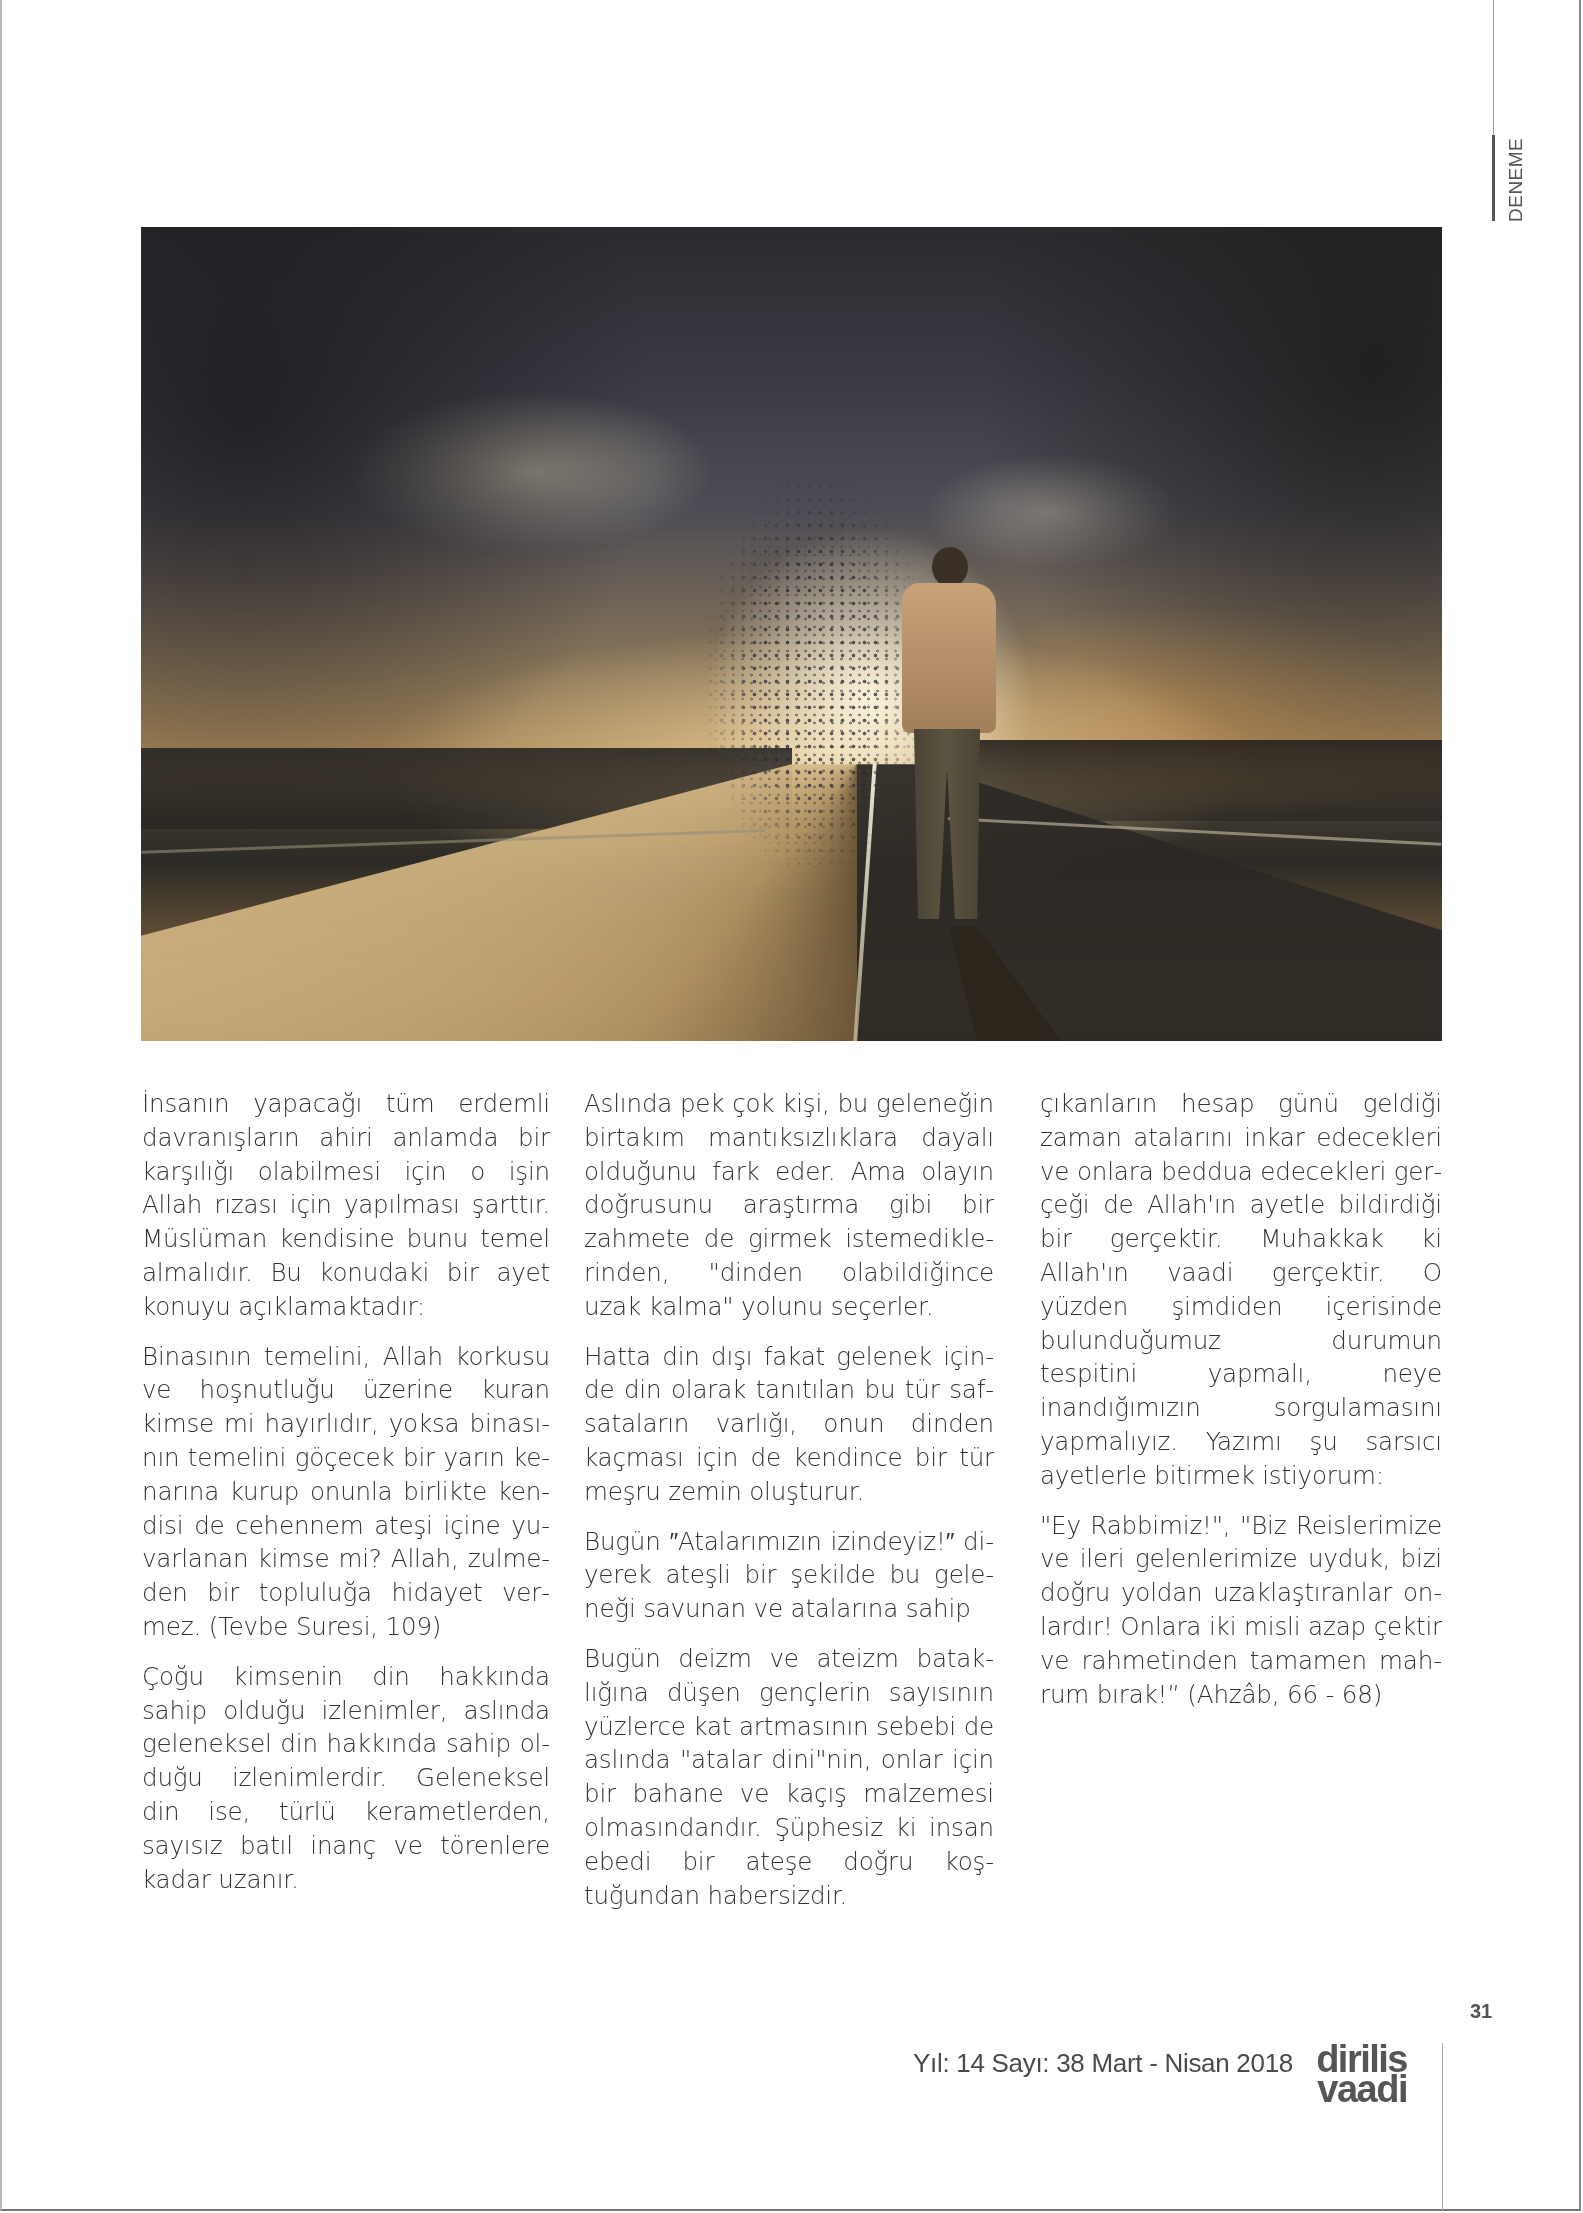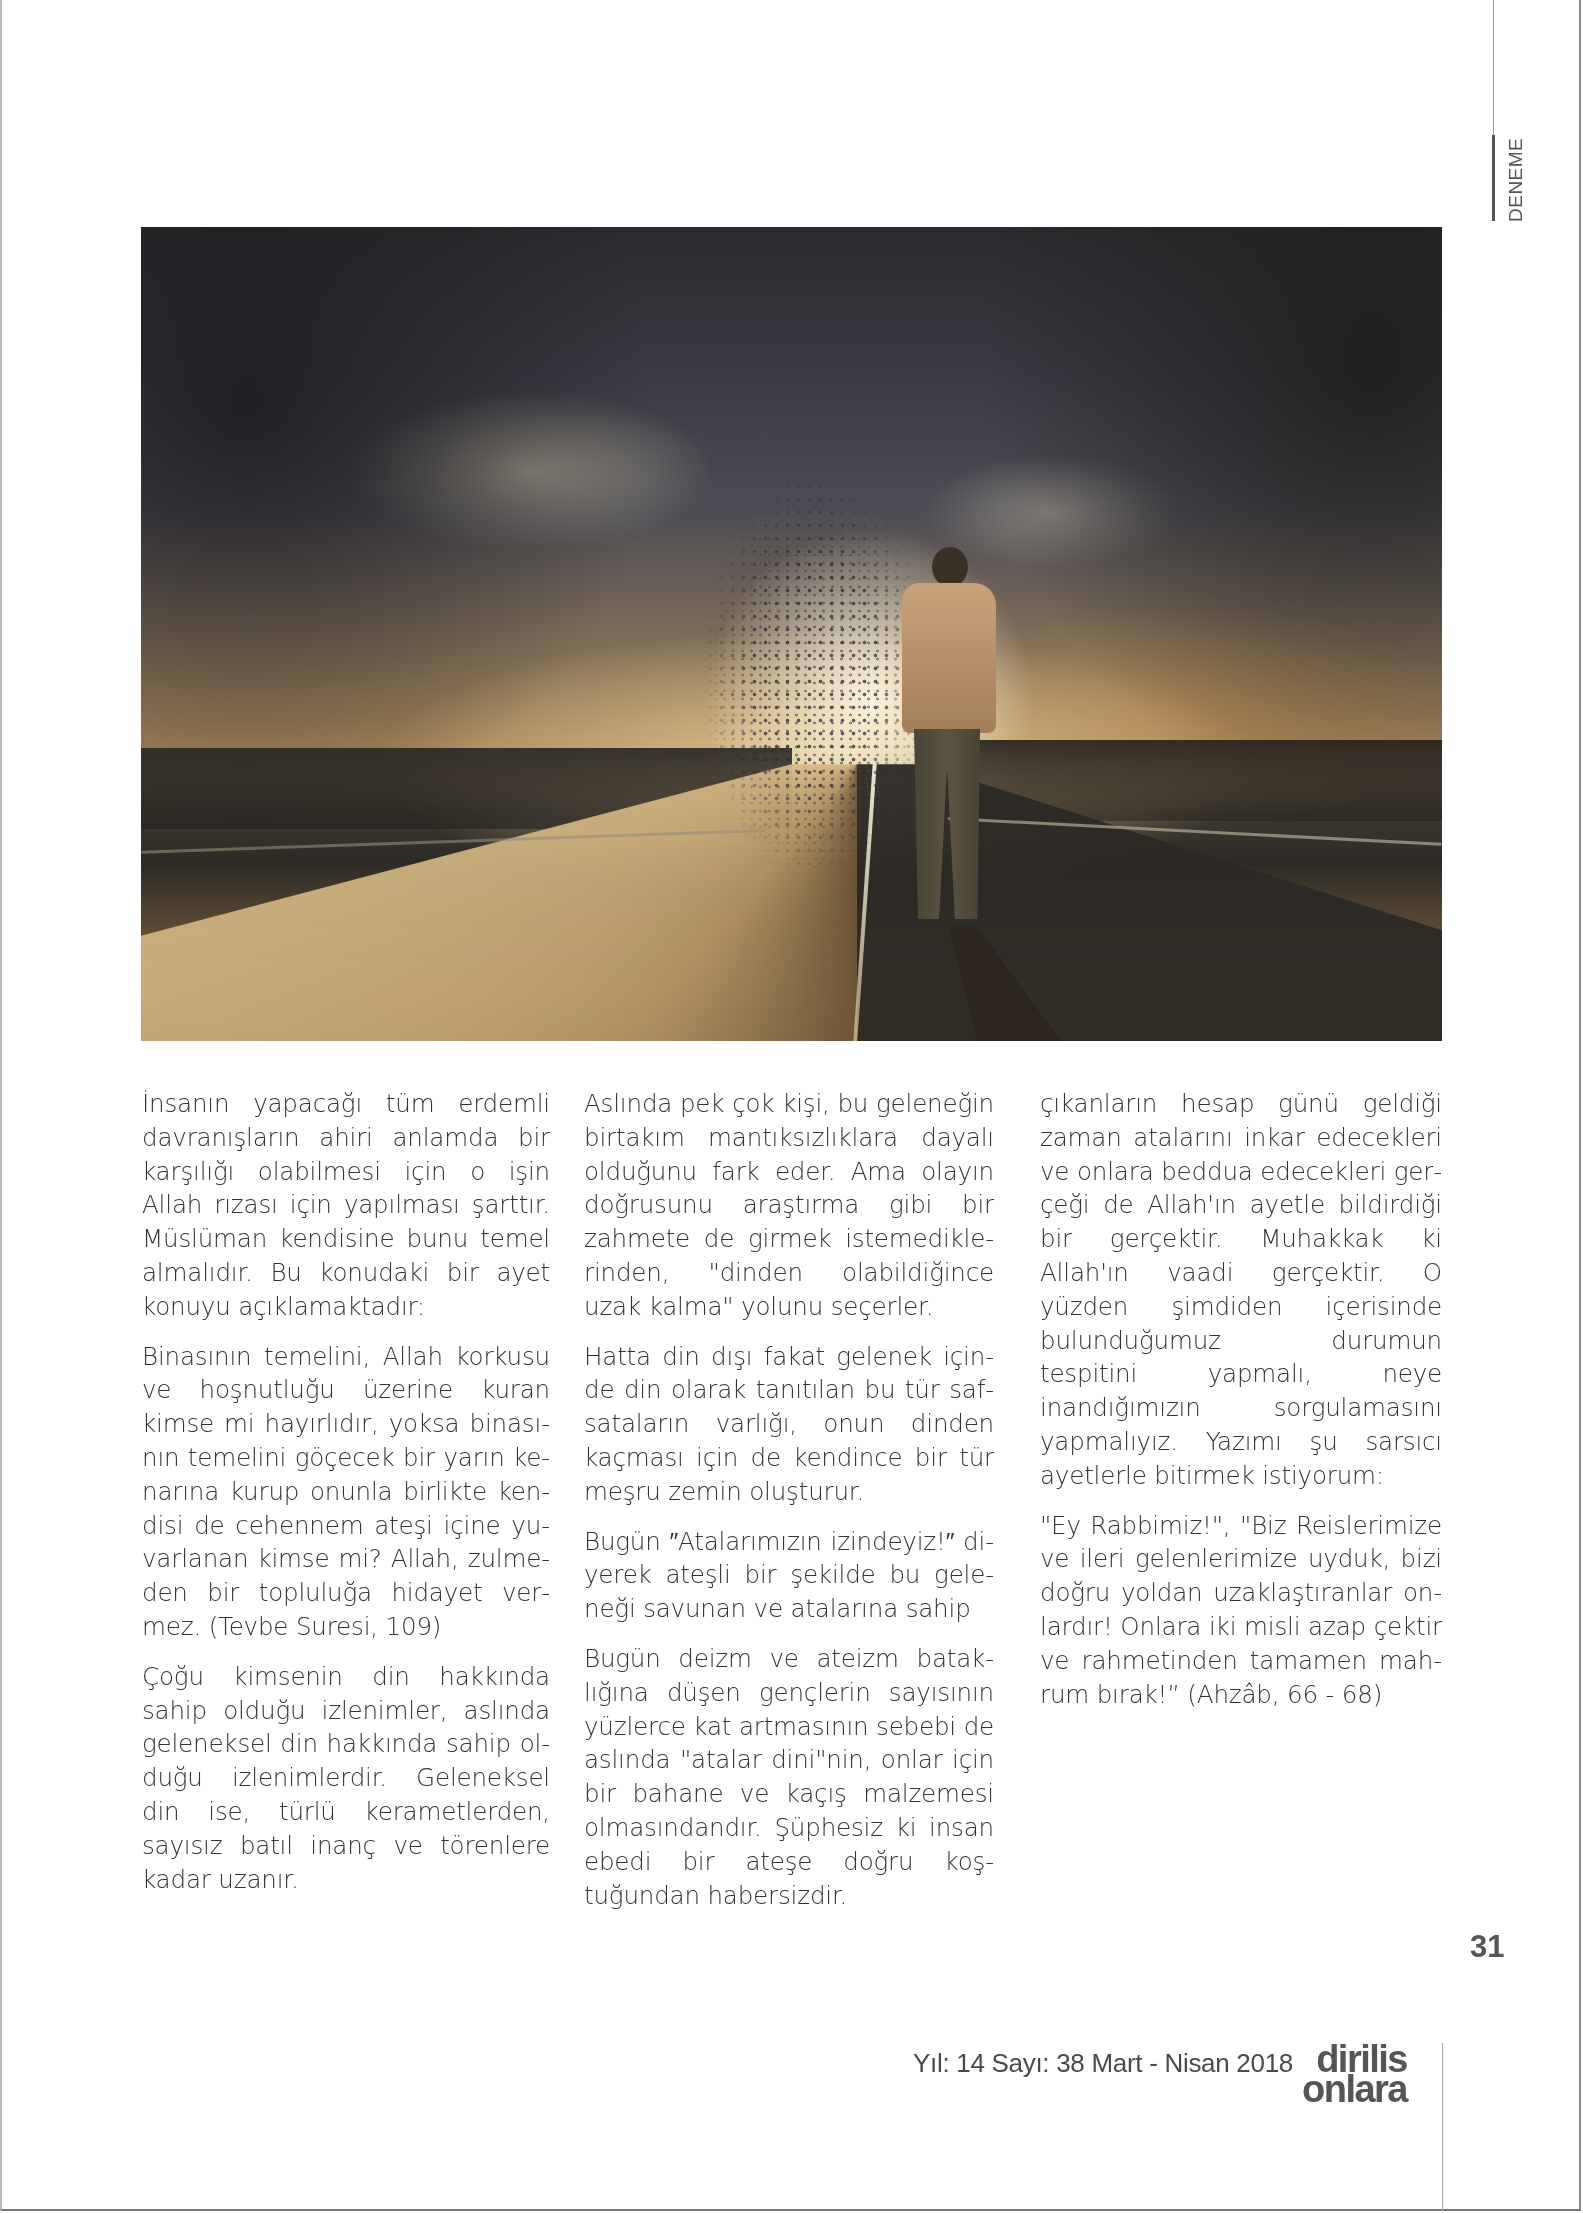--- a/index.html
+++ b/index.html
@@ -94,22 +94,22 @@
       font-family: "Liberation Sans", sans-serif; font-size: 26px; color: #4a4a4a; letter-spacing: -0.3px;
     }
     .footer-logo {
       position: absolute; left: 1287px; top: 2044px; width: 120px;
       font-family: "Liberation Sans", sans-serif; font-weight: bold; color: #555;
       line-height: 30px; font-size: 38px; letter-spacing: -1.5px; text-align: right;
     }
     .footer-logo span { display: block; }
     .footer-rule { position: absolute; left: 1442px; top: 2043px; width: 1px; height: 168px; background: #aaa; }
     .page-number {
-      position: absolute; left: 1470px; top: 1929px;
-      font-family: "Liberation Sans", sans-serif; font-weight: bold; font-size: 31px; color: #555;
+      position: absolute; left: 1470px; top: 2000px;
+      font-family: "Liberation Sans", sans-serif; font-weight: bold; font-size: 20px; color: #555;
     }
   </style>
 </head>
 <body>
 
 <div class="page-frame"></div>
 
 <div class="section-rule-light"></div>
 <div class="section-rule-dark"></div>
 <div class="section-label">DENEME</div>
@@ -146,16 +146,16 @@
 </div>
 
 <div class="col col-3">
   <p>çıkanların hesap günü geldiği zaman atalarını inkar edecekleri ve onlara beddua edecekleri ger­çeği de Allah'ın ayetle bildirdiği bir gerçektir. Muhakkak ki Allah'ın vaadi gerçektir. O yüzden şimdiden içerisinde bulunduğu­muz durumun tespitini yapmalı, neye inandığımızın sorgulamasını yapmalıyız. Yazımı şu sarsıcı ayetlerle bitirmek istiyorum:</p>
   <p>"Ey Rabbimiz!", "Biz Reislerimize ve ileri gelenlerimize uyduk, bizi doğru yoldan uzaklaştıranlar on­lardır! Onlara iki misli azap çektir ve rahmetinden tamamen mah­rum bırak!” (Ahzâb, 66 - 68)</p>
 </div>
 
 <div class="footer-issue">Yıl: 14 Sayı: 38 Mart - Nisan 2018</div>
 <div class="footer-logo">
   <span>dirilis</span>
-  <span>onlara</span>
+  <span>vaadi</span>
 </div>
 <div class="footer-rule"></div>
 <div class="page-number">31</div>
 
 </body></html>

